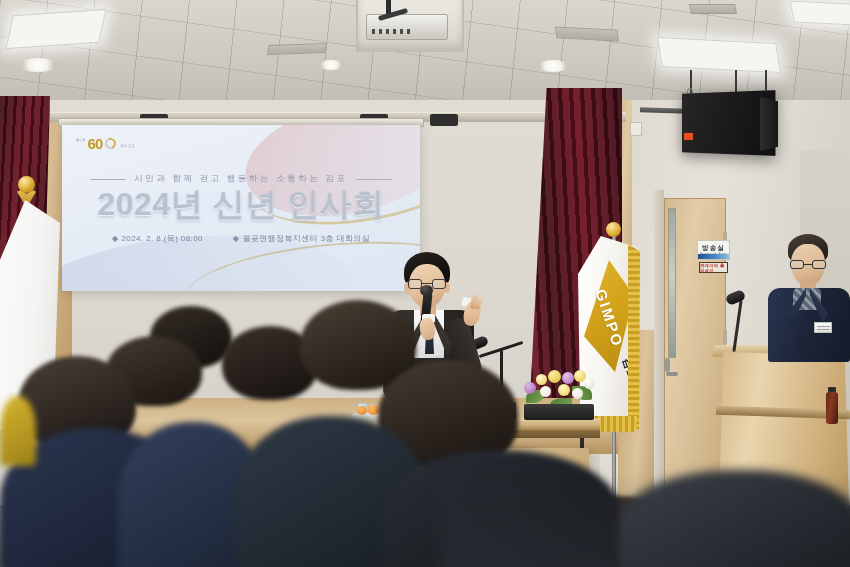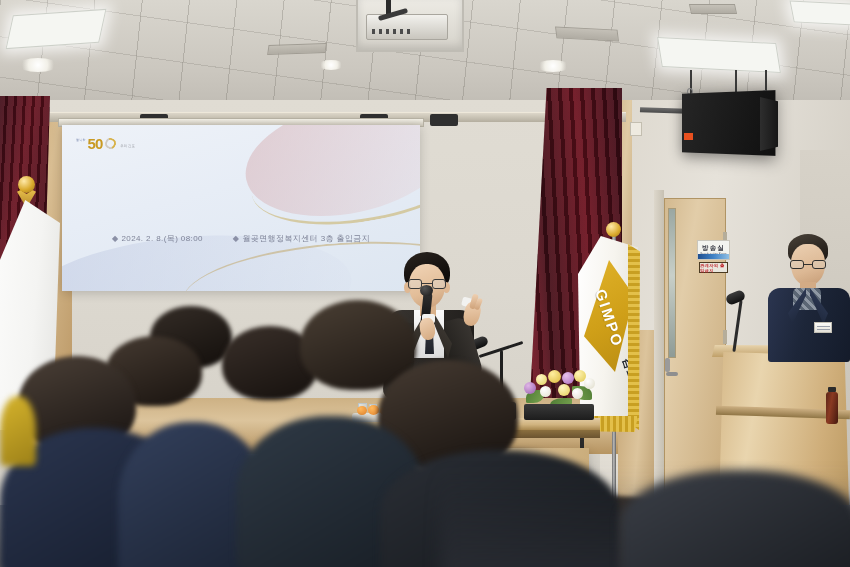--- a/index.html
+++ b/index.html
@@ -747,33 +747,39 @@
 
   <div class="screen-top-rim"></div>
   <div class="screen">
     <div class="screen-swoosh1"></div>
     <div class="screen-swoosh2"></div>
     <div class="screen-swoosh3"></div>
     <div class="screen-swoosh4"></div>
 
     <div class="logo70">
       <span class="logo70-sub">행복한</span>
-      <span class="logo70-num">50</span>
+      <span class="logo70-num">60</span>
       <span class="logo70-o"></span>
       <span class="logo70-tag">우리 김포</span>
     </div>
 
-
+    <div class="scr-tagline">
+      <span class="ln"></span>
+      <span class="tx">시민과 함께 걷고 행동하는 소통하는 김포</span>
+      <span class="ln"></span>
+    </div>
+
+    <div class="scr-title">2024년 신년 인사회</div>
 
     <div class="scr-footer">
       <div>
         <span class="dia">◆</span><span>2024. 2. 8.(목) 08:00</span>
       </div>
       <div>
-        <span class="dia">◆</span><span>월곶면행정복지센터 3층 출입금지</span>
+        <span class="dia">◆</span><span>월곶면행정복지센터 3층 대회의실</span>
       </div>
     </div>
   </div>
 
   <div class="spk-rail"></div>
   <div class="wallbox"></div>
   <div class="spk-wire" style="left:690px; top:70px; height:24px;"></div>
   <div class="spk-wire" style="left:735px; top:70px; height:24px;"></div>
   <div class="spk-wire" style="left:765px; top:70px; height:26px;"></div>
   <div class="spk-hook" style="left:687px; top:88px;"></div>

